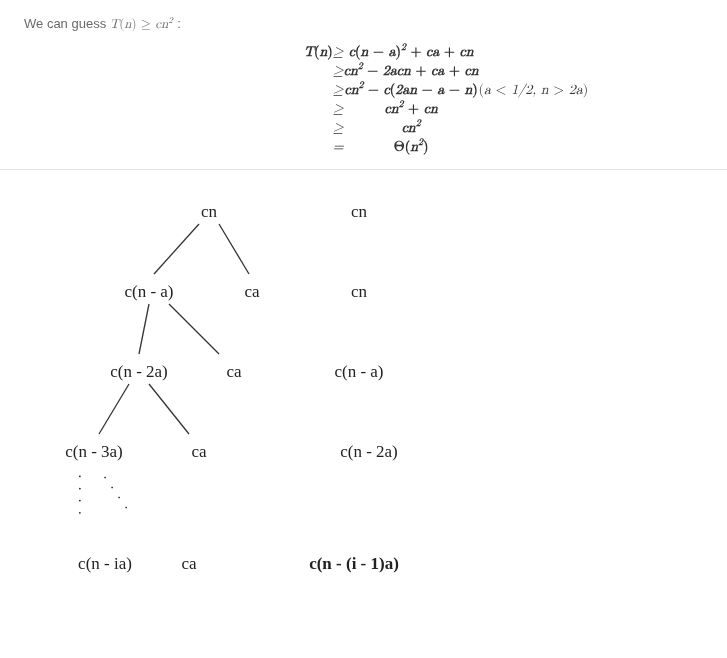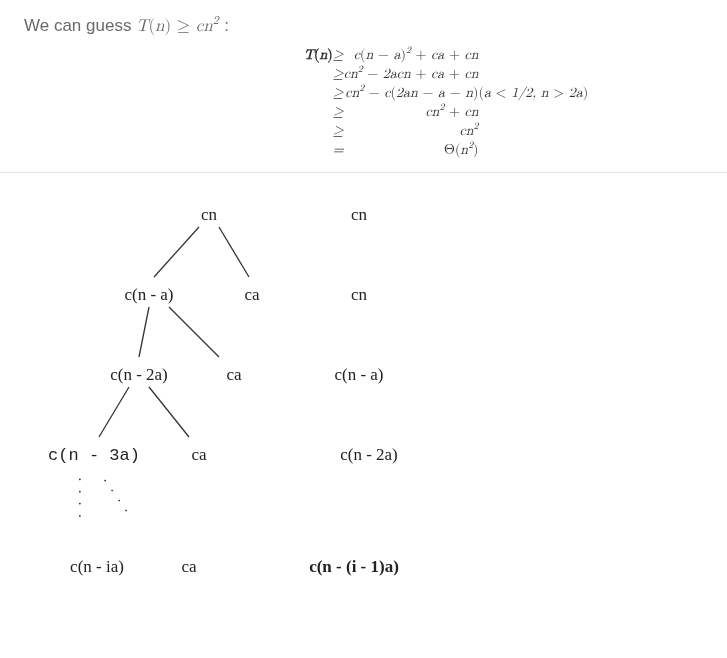--- a/index.html
+++ b/index.html
@@ -6,21 +6,21 @@
     margin: 0;
     padding: 16px 24px;
     font-family: "Helvetica Neue", Arial, sans-serif;
     font-size: 14px;
     color: #333;
     width: 727px;
     box-sizing: border-box;
     background: #fff;
   }
   .intro-text {
-    font-size: 17px;
+    font-size: 13px;
     color: #6a6a6a;
     margin-bottom: 10px;
   }
   .math {
     font-family: "Cambria Math", "STIXGeneral", "Latin Modern Math", "Times New Roman", serif;
     font-style: italic;
   }
   .math .paren, .math .op {
     font-style: normal;
   }
@@ -44,21 +44,22 @@
   .eq-lhs {
     text-align: right;
     padding-right: 4px;
     font-weight: bold;
   }
   .eq-rel {
     text-align: center;
     padding: 0 4px;
   }
   .eq-rhs {
-    text-align: right;
+    text-align: center;
+    font-weight: bold;
   }
   .eq-cond {
     text-align: center;
     padding-left: 32px;
   }
   .hr {
     border: none;
     border-top: 1px solid #e5e5e5;
     margin: 12px -24px 24px -24px;
   }
@@ -163,23 +164,23 @@
 
     <line x1="105" y1="190" x2="75" y2="240"></line>
     <line x1="125" y1="190" x2="165" y2="240"></line>
   </svg>
 
   <div class="node" style="left:185px; top:18px;">cn</div>
   <div class="node" style="left:125px; top:98px;">c(n - a)</div>
   <div class="node" style="left:228px; top:98px;">ca</div>
   <div class="node" style="left:115px; top:178px;">c(n - 2a)</div>
   <div class="node" style="left:210px; top:178px;">ca</div>
-  <div class="node" style="left:70px;  top:258px;font-family:Liberation Mono, monospace;">c(n - 3a)</div>
+  <div class="node" style="left:70px;  top:258px;">c(n - 3a)</div>
   <div class="node" style="left:175px; top:258px;">ca</div>
-  <div class="node" style="left:73px;  top:370px;">c(n - ia)</div>
+  <div class="node" style="left:81px;  top:370px;">c(n - ia)</div>
   <div class="node" style="left:165px; top:370px;">ca</div>
 
   <div class="dots" style="left:62px; top:280px; transform: rotate(90deg);">· · · ·</div>
   <div class="dots" style="left:85px; top:278px; transform: rotate(55deg);">· · · ·</div>
 
   <div class="node" style="left:335px; top:18px;">cn</div>
   <div class="node" style="left:335px; top:98px;">cn</div>
   <div class="node" style="left:335px; top:178px;">c(n - a)</div>
   <div class="node" style="left:345px; top:258px;">c(n - 2a)</div>
   <div class="node" style="left:330px; top:370px;font-weight:bold;">c(n - (i - 1)a)</div>

